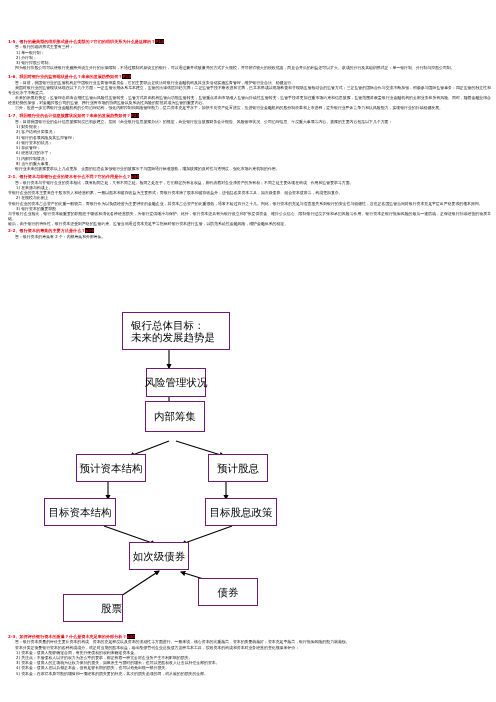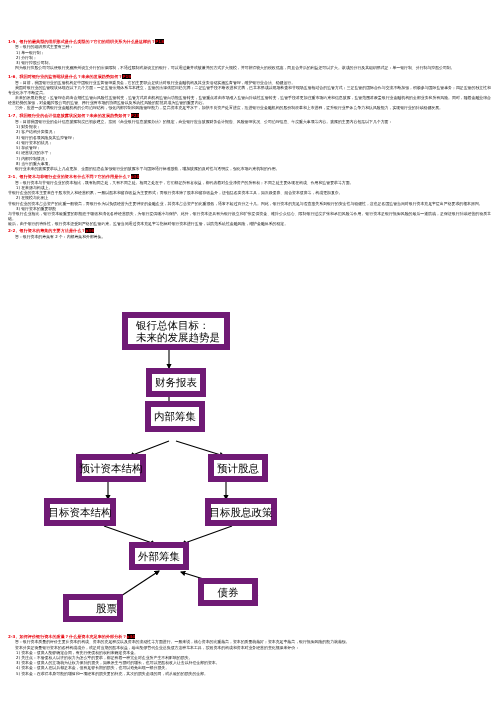--- a/index.html
+++ b/index.html
@@ -12,21 +12,21 @@
   .body-p.ind{text-indent:7px;}
   .li{color:#111;font-size:3.9px;line-height:5.3px;margin:0;padding:0 5px 0 16px;word-break:break-all;}
   .sp2{height:2px;}
   .sp3{height:3px;}
   .sp4{height:4px;}
   .sp6{height:6px;}
 
   
   #flow{position:absolute;left:0;top:306px;width:496px;height:300px;}
   #flow svg{display:block;}
-  .fbox{position:absolute;border:6px solid #701a75;background:#fff;box-sizing:border-box;
+  .fbox{position:absolute;border:1px solid #701a75;background:#fff;box-sizing:border-box;
         font-family:"DejaVu Serif","Liberation Serif",serif;color:#000;
         display:flex;align-items:center;justify-content:center;text-align:center;}
   .fbox .ln{display:block;line-height:12.5px;font-size:10.5px;white-space:nowrap;}
   .fbox.two{flex-direction:column;align-items:flex-start;padding-left:8px;justify-content:center;}
   .fbox.two .ln{text-align:left;}
 </style>
 </head>
 <body>
 
 <div id="page">
@@ -103,21 +103,21 @@
         <line x1="258" y1="290" x2="181" y2="266"></line>
       </g>
     </svg>
 
     <div class="fbox two" style="left:122px;top:6px;width:108px;height:38px;">
       <span class="ln">银行总体目标：</span>
       <span class="ln">未来的发展趋势是</span>
     </div>
 
     <div class="fbox" style="left:146px;top:62px;width:60px;height:29px;">
-      <span class="ln">财务报表</span>
+      <span class="ln">风险管理状况</span>
     </div>
 
     <div class="fbox" style="left:145px;top:95px;width:60px;height:31px;">
       <span class="ln">内部筹集</span>
     </div>
 
     <div class="fbox" style="left:76px;top:148px;width:70px;height:28px;">
       <span class="ln">预计资本结构</span>
     </div>
 
@@ -127,21 +127,21 @@
 
     <div class="fbox" style="left:44px;top:192px;width:72px;height:28px;">
       <span class="ln">目标资本结构</span>
     </div>
 
     <div class="fbox" style="left:205px;top:192px;width:72px;height:28px;">
       <span class="ln">目标股息政策</span>
     </div>
 
     <div class="fbox" style="left:129px;top:236px;width:60px;height:28px;">
-      <span class="ln">外部筹集</span>
+      <span class="ln">如次级债券</span>
     </div>
 
     <div class="fbox" style="left:63px;top:288px;width:60px;height:28px;justify-content:flex-end;">
       <span class="ln">股票</span>
     </div>
 
     <div class="fbox" style="left:198px;top:272px;width:60px;height:28px;">
       <span class="ln">债券</span>
     </div>
   </div>

